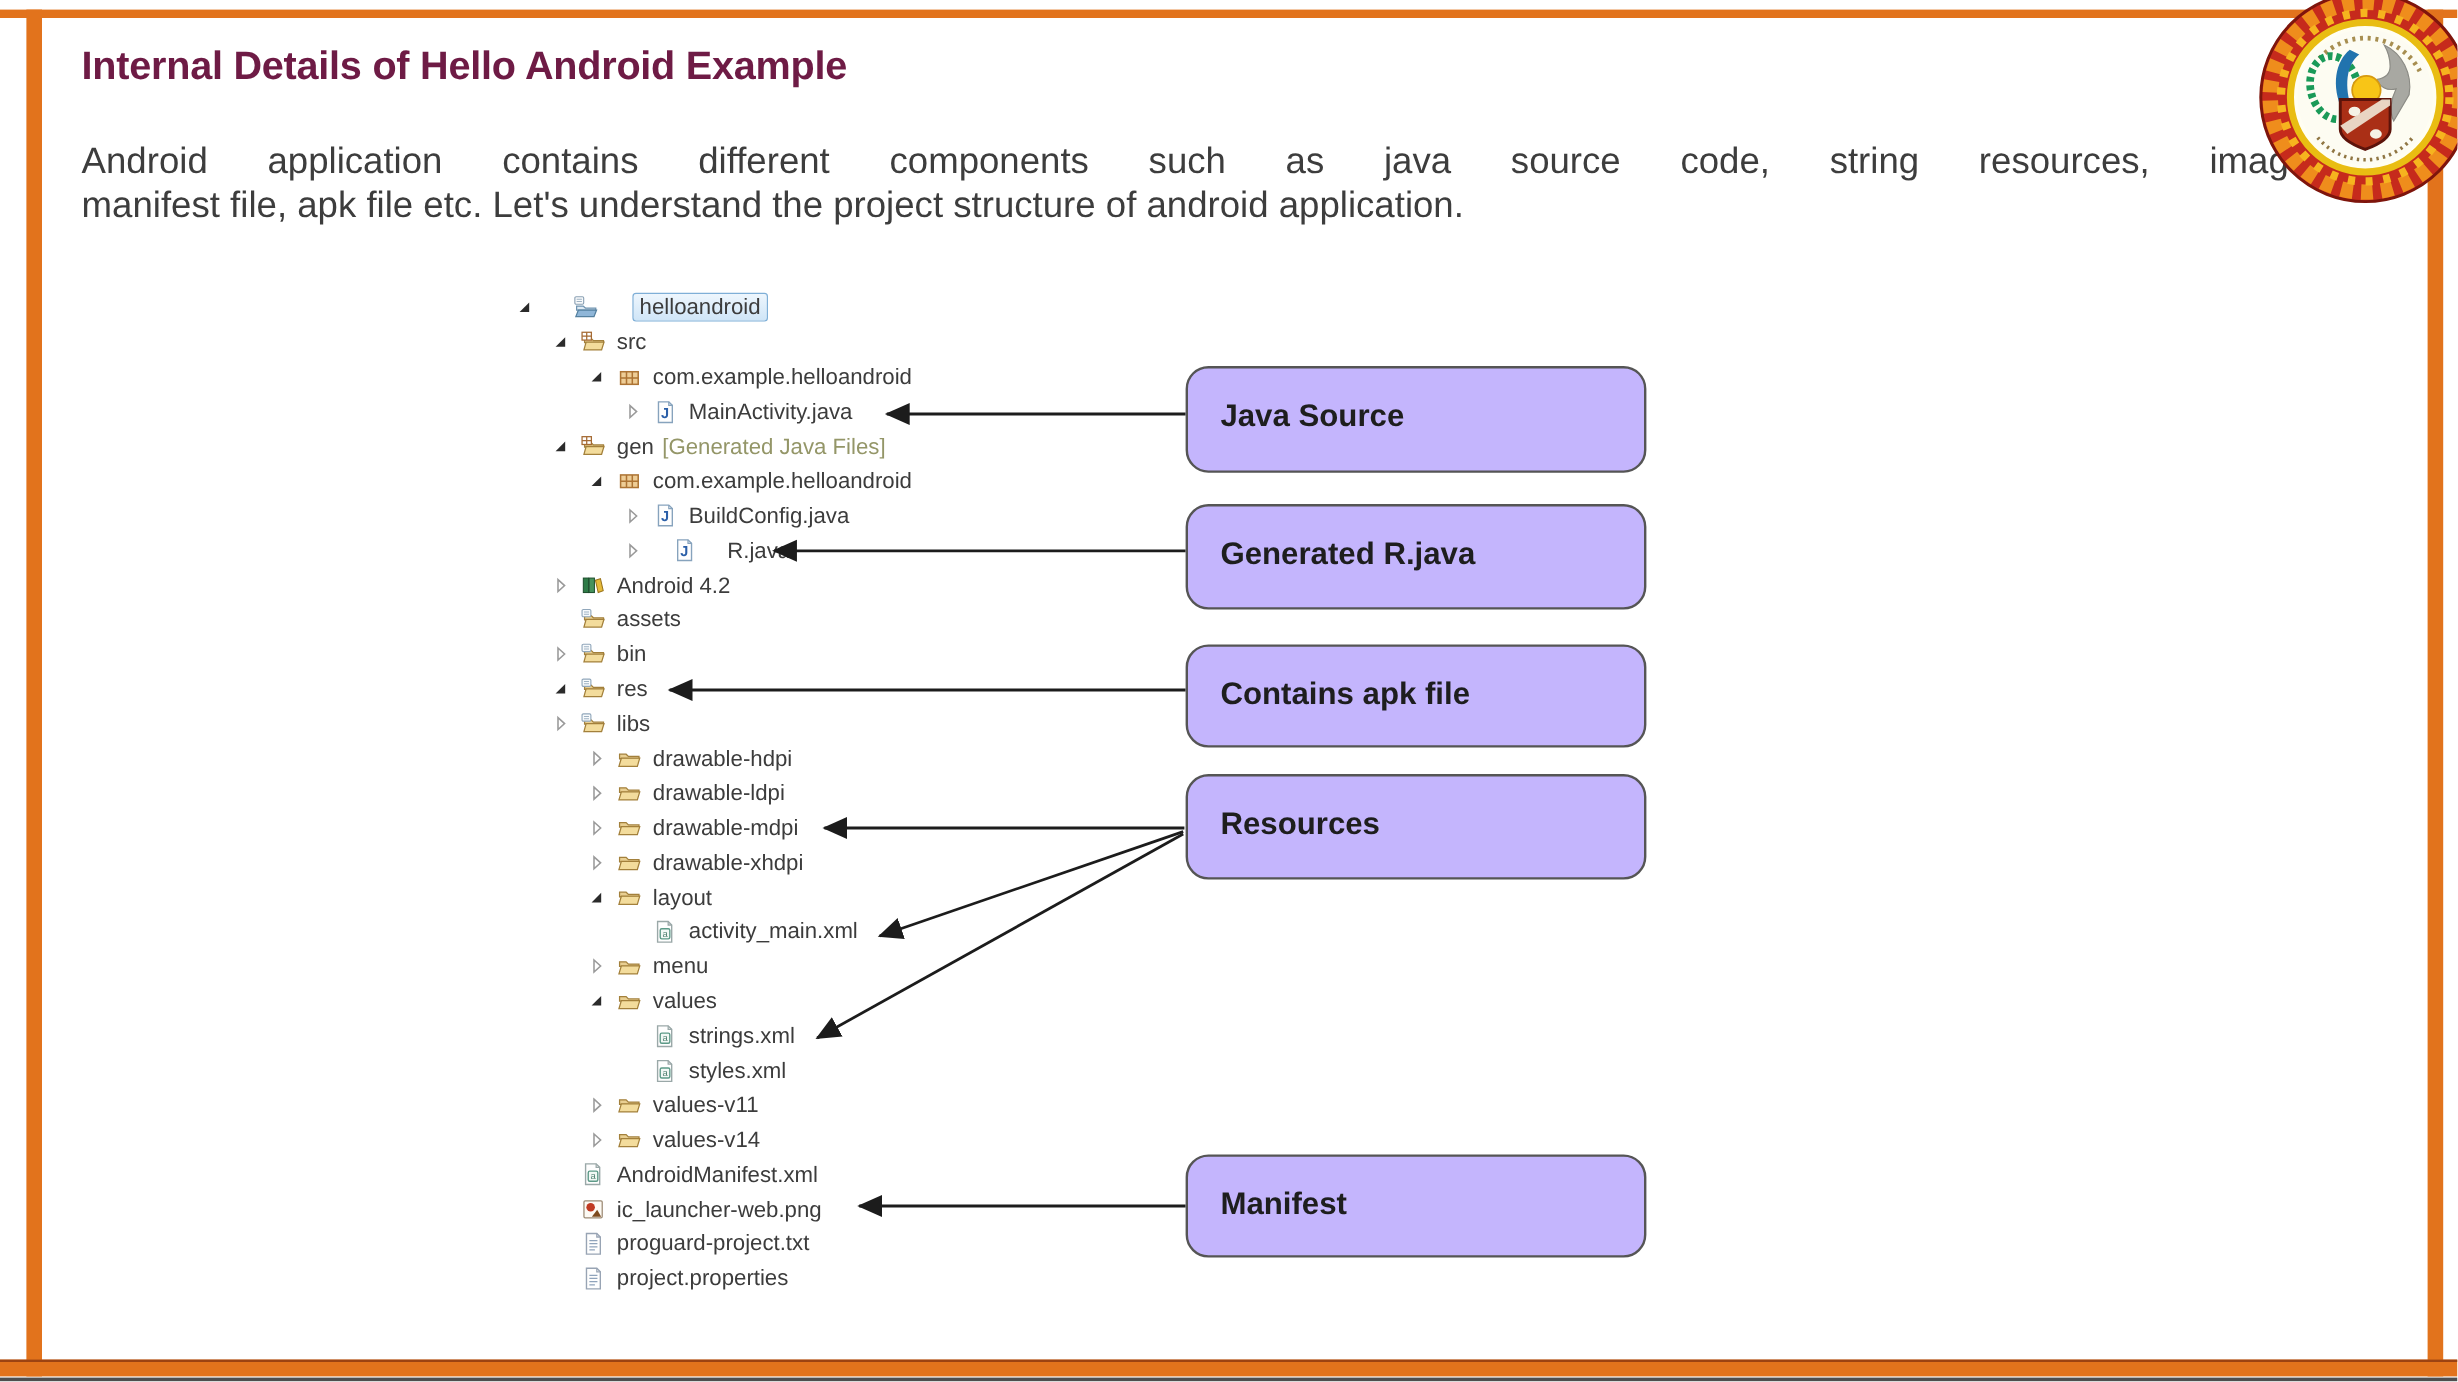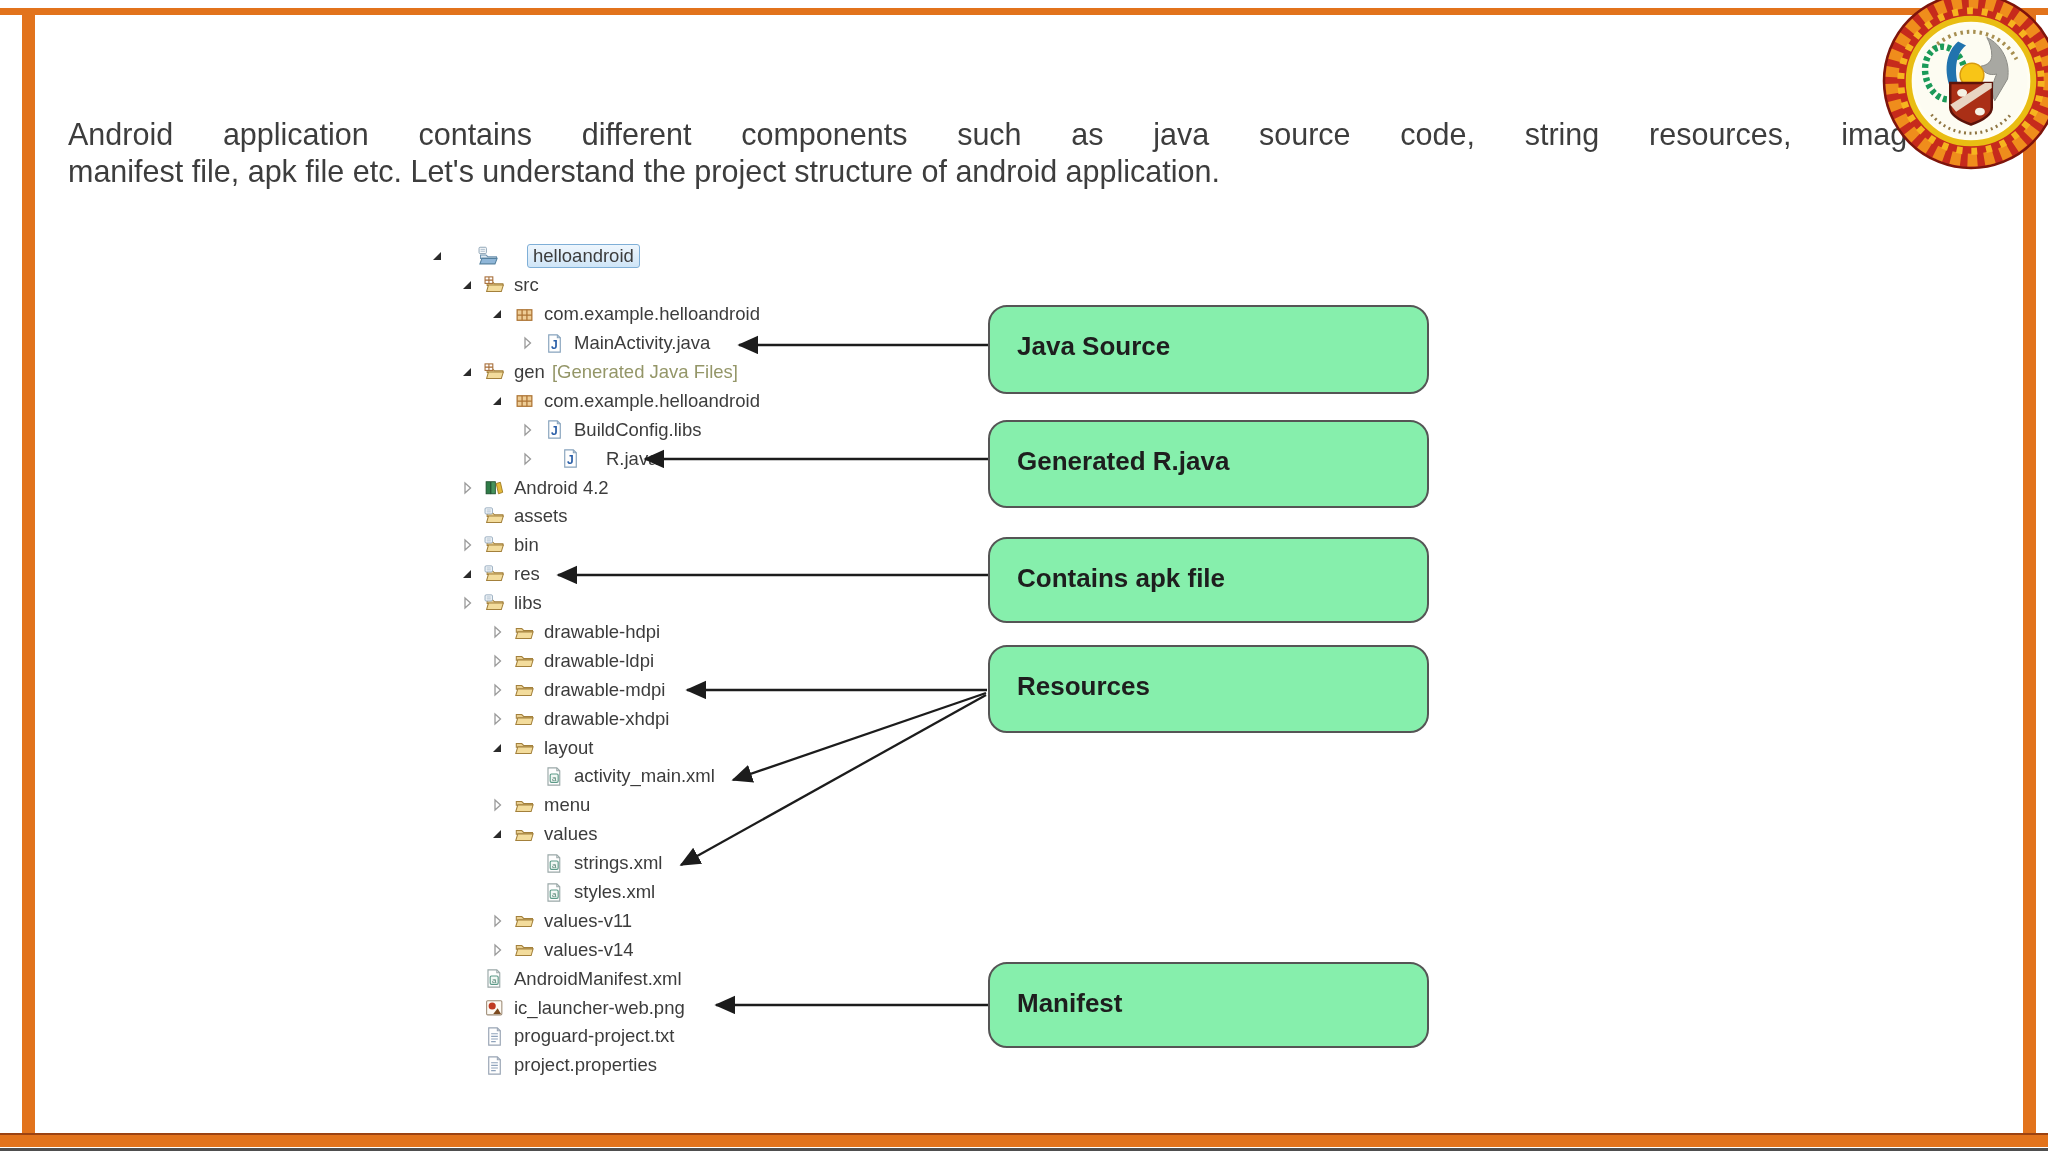--- a/index.html
+++ b/index.html
@@ -26,21 +26,21 @@
   .expander{width:24px;height:17px;display:inline-flex;align-items:center;flex:0 0 24px;}
   .expander svg{width:16px;height:16px;}
   .tree-icon{width:21px;height:21px;margin-right:9px;flex:0 0 21px;display:inline-flex;}
   .tree-icon svg{width:21px;height:21px;}
   .tree-label{color:#3c3c3c;}
   .tree-label.selected{background:linear-gradient(#eef6fd,#cfe5f7);border:1px solid #7fafd7;border-radius:3px;
                        padding:0 5px;margin-left:-5px;}
   .tree-suffix{color:#949668;margin-left:7px;}
 
   
-  .callout{position:absolute;left:988px;width:441px;box-sizing:border-box;background:#86efac;
+  .callout{position:absolute;left:988px;width:384px;box-sizing:border-box;background:#c4b5fd;
            border:2.5px solid #555555;border-radius:19px;font-weight:bold;font-size:26px;color:#1e1e1e;
            padding:24px 0 0 27px;}
   #callout-0{top:305px;height:89px;}
   #callout-1{top:420px;height:88px;}
   #callout-2{top:537px;height:86px;}
   #callout-3{top:645px;height:88px;}
   #callout-4{top:962px;height:86px;}
 
   
   .arrows{position:absolute;left:0;top:0;width:2048px;height:1152px;pointer-events:none;}
@@ -112,20 +112,21 @@
 </svg>
 
 <div class="page">
 
   <div class="frame-top"></div>
   <div class="frame-left"></div>
   <div class="frame-right"></div>
   <div class="frame-bottom"></div>
   <div class="page-edge"></div>
 
+  <div class="title">Internal Details of Hello Android Example</div>
 
   <div class="intro">
     <div class="line1">Android application contains different components such as java source code, string resources, images,</div>
     <div class="line2">manifest file, apk file etc. Let's understand the project structure of android application.</div>
   </div>
 
   <div class="tree" id="tree">
       <div class="tree-row" style="padding-left: 0px; gap: 24px;">
         <span class="expander">
           <svg viewBox="0 0 16 16">
@@ -209,21 +210,21 @@
         <span class="expander">
           <svg viewBox="0 0 16 16">
             <polygon points="5,3 10.5,8 5,13" fill="#ffffff" stroke="#9a9a9a" stroke-width="1.3"></polygon>
           </svg>
         </span>
         <span class="tree-icon">
           <svg viewBox="0 0 20 20">
             <use href="#sym-java-file-icon"></use>
           </svg>
         </span>
-        <span class="tree-label">BuildConfig.libs</span>
+        <span class="tree-label">BuildConfig.java</span>
       </div>
       <div class="tree-row" style="padding-left: 90px; gap: 16px;">
         <span class="expander">
           <svg viewBox="0 0 16 16">
             <polygon points="5,3 10.5,8 5,13" fill="#ffffff" stroke="#9a9a9a" stroke-width="1.3"></polygon>
           </svg>
         </span>
         <span class="tree-icon">
           <svg viewBox="0 0 20 20">
             <use href="#sym-java-file-icon"></use>

